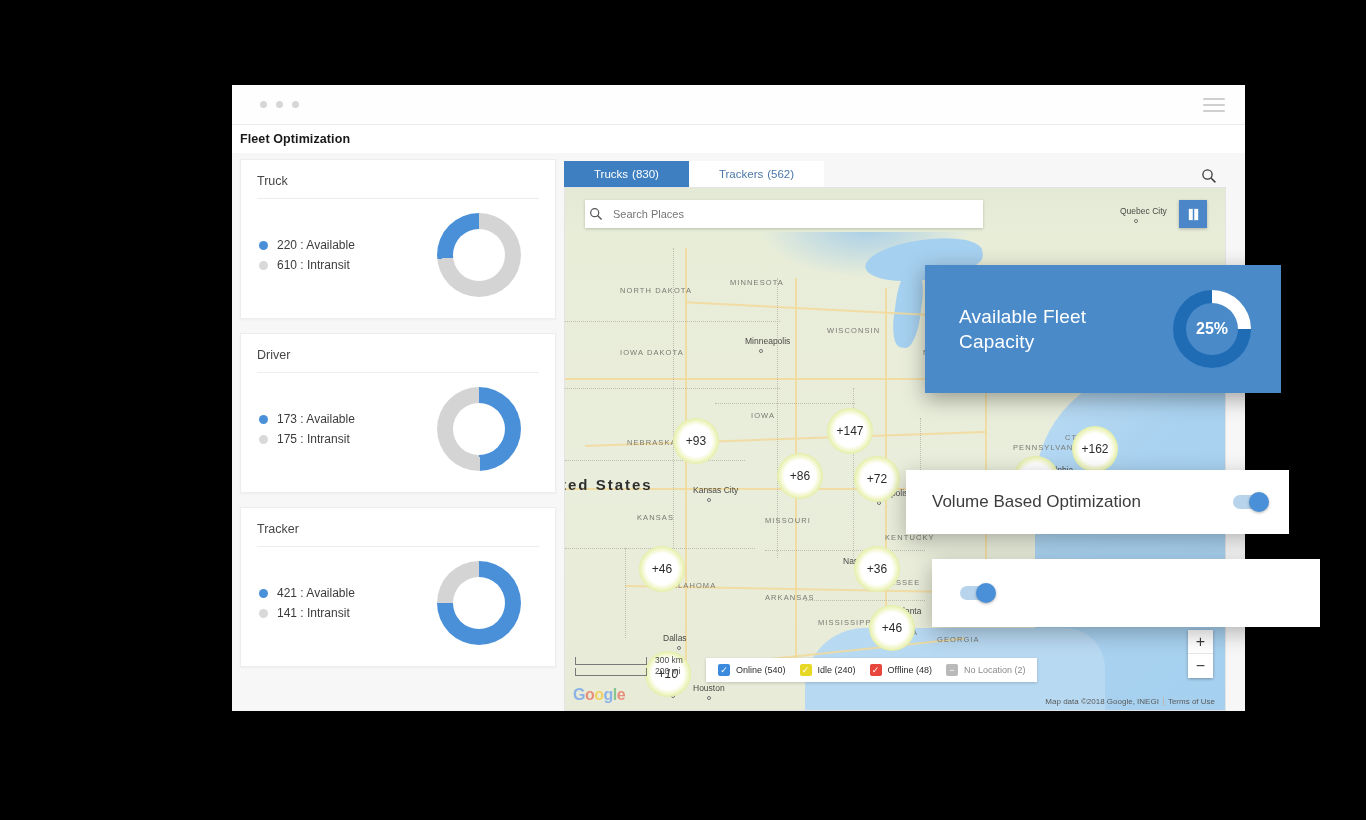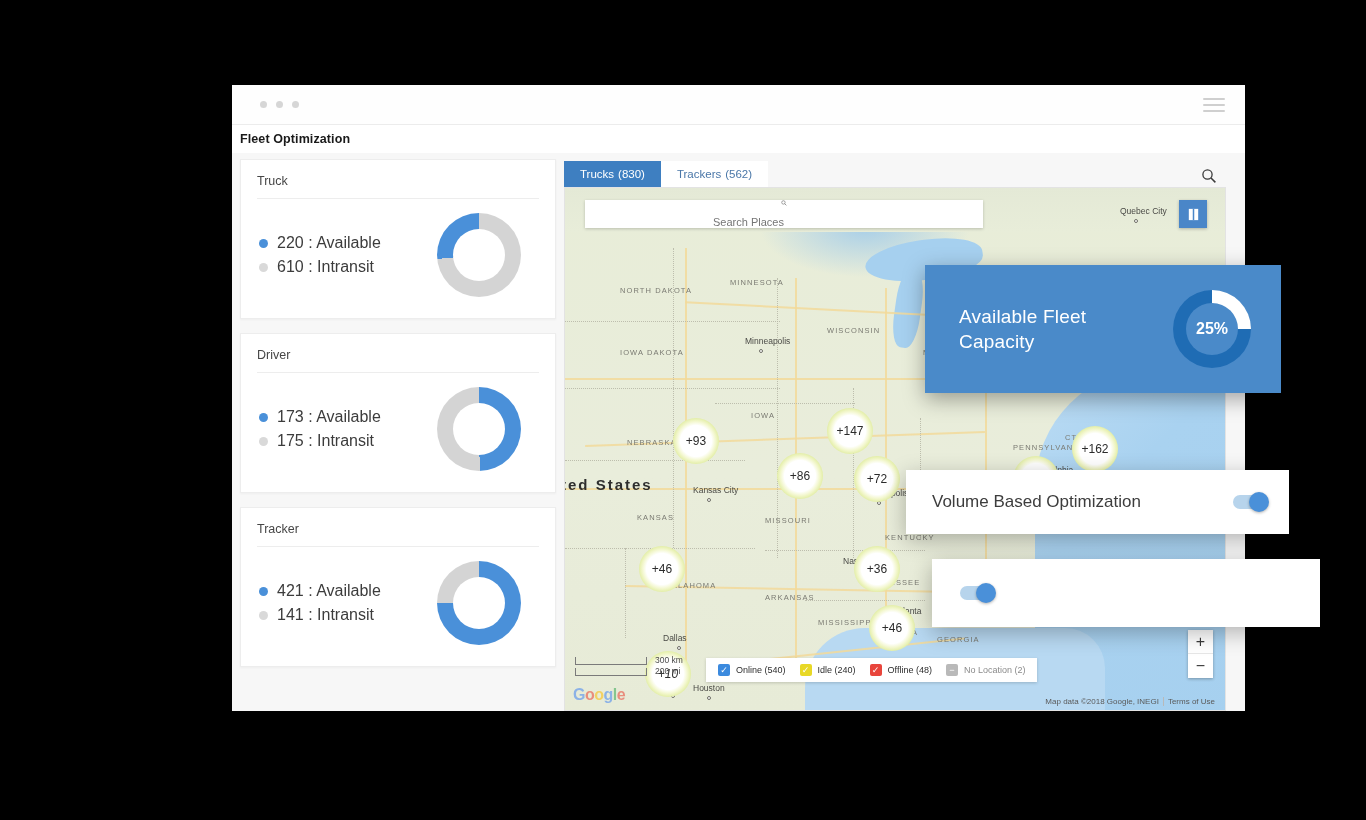--- a/index.html
+++ b/index.html
@@ -76,21 +76,21 @@
 
   .card-inner {
     display: flex; align-items: center;
     justify-content: space-between;
     height: 108px;
     padding-top: 4px;
   }
   .legend-list { display: flex; flex-direction: column; gap: 6px; padding-left: 2px; }
   .legend-row { display: flex; align-items: center; gap: 9px; }
   .legend-dot { width: 9px; height: 9px; border-radius: 50%; flex: 0 0 auto; }
-  .legend-txt { font-size: 16px; color: #3c3c3c; white-space: nowrap; }
+  .legend-txt { font-size: 12px; color: #3c3c3c; white-space: nowrap; }
 
   .donut { width: 84px; height: 84px; border-radius: 50%; position: relative; margin-right: 18px; }
   .donut::after {
     content: ""; position: absolute;
     left: 16px; top: 16px; right: 16px; bottom: 16px;
     background: #ffffff; border-radius: 50%;
   }
 
   
   .right-col {
@@ -99,21 +99,21 @@
     position: relative;
   }
   .tabbar {
     height: 34px;
     display: flex; align-items: flex-end;
     background: #f7f7f7;
     position: relative;
   }
   .tab {
     height: 26px;
-    padding: 0 16px;
+    padding: 0 30px;
     display: flex; align-items: center;
     font-size: 11.5px;
     cursor: pointer;
   }
   .tab.active { background: #3e7fc1; color: #ffffff; }
   .tab.inactive { background: #ffffff; color: #4a77a8; }
   .tab .count { margin-left: 4px; }
   .tab-search {
     position: absolute; right: 28px; bottom: 3px;
     width: 16px; height: 16px; cursor: pointer;
@@ -188,21 +188,20 @@
   }
 
   
   .places-search {
     position: absolute; left: 20px; top: 12px;
     width: 398px; height: 28px;
     background: #ffffff;
     display: flex; align-items: center;
     padding: 0 4px; gap: 10px;
     box-shadow: 0 1px 3px rgba(0,0,0,0.2);
-    flex-direction: column;
   }
   .places-search input {
     border: 0; outline: 0; flex: 1;
     font-size: 11px; color: #8a8a8a;
     font-family: "Liberation Sans", sans-serif;
     background: transparent;
   }
   .maptype-btn {
     position: absolute; right: 18px; top: 12px;
     width: 28px; height: 28px;

